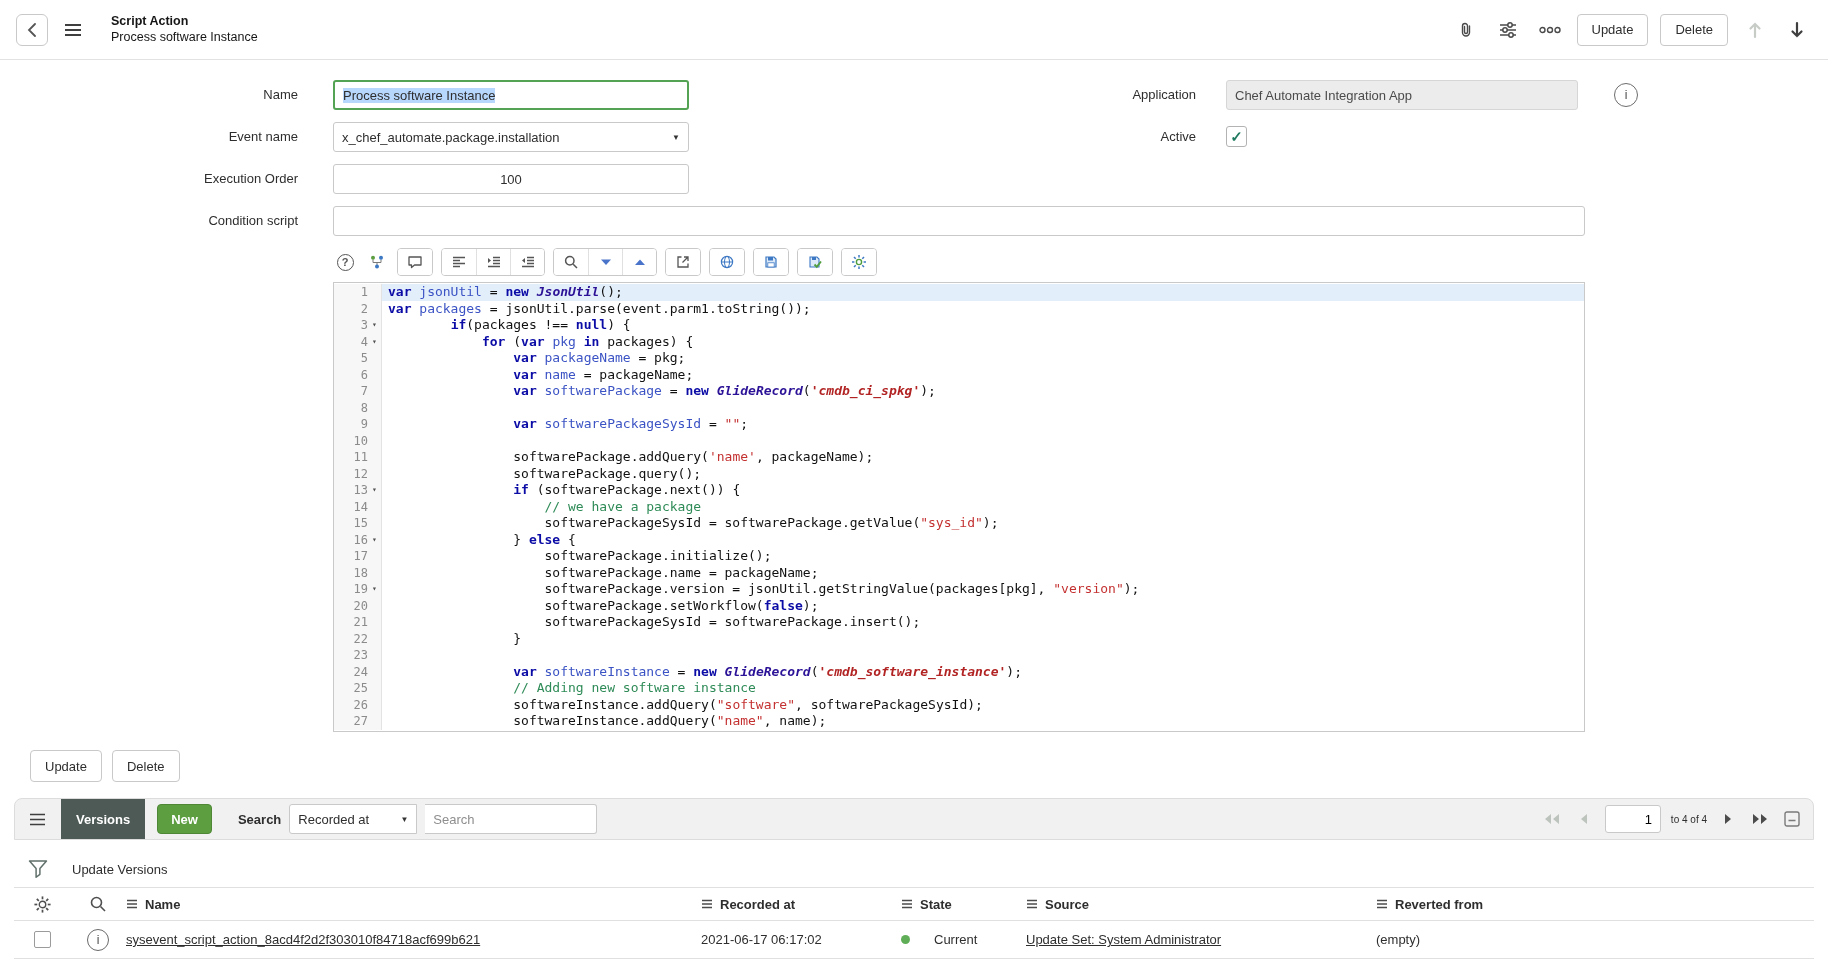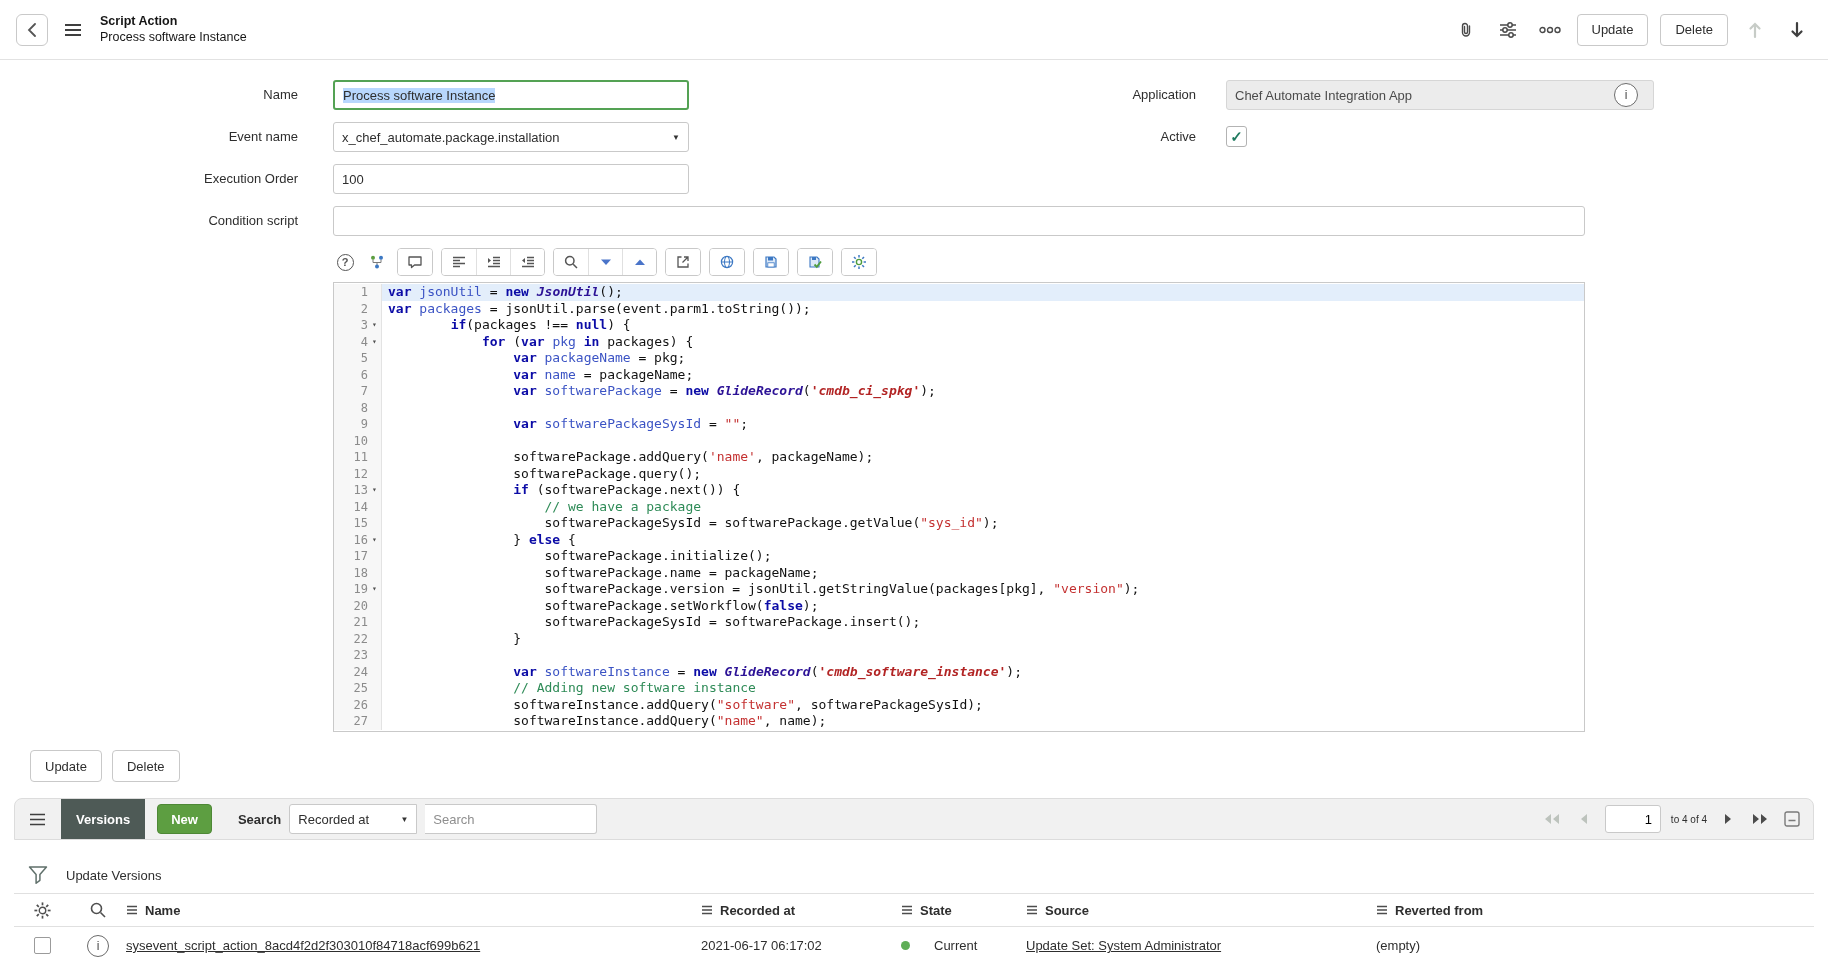--- a/index.html
+++ b/index.html
@@ -4,42 +4,42 @@
 <style>
   *{box-sizing:border-box;margin:0;padding:0}
   html,body{background:#fff}
   body{font-family:"Liberation Sans",sans-serif;color:#2e2e2e}
   .page{width:1828px;height:964px;position:relative;overflow:hidden;background:#fff}
 
   
   .topbar{height:60px;border-bottom:1px solid #e2e2e2;display:flex;align-items:center;padding:0 16px;gap:10px}
   .back-btn{width:32px;height:32px;border:1px solid #c9c9c9;border-radius:6px;background:#fff;display:flex;align-items:center;justify-content:center;cursor:pointer}
   .icon-btn{border:0;background:transparent;width:30px;height:30px;display:flex;align-items:center;justify-content:center;cursor:pointer}
-  .title-block{margin-left:2px;line-height:1.25}
+  .title-block{margin-left:13px;line-height:1.25}
   .title{font-size:12.5px;font-weight:bold;color:#161616}
   .subtitle{font-size:12.5px;color:#161616}
   .topbar-right{margin-left:auto;display:flex;align-items:center;gap:12px}
   .btn{height:32px;padding:0 14px;border:1px solid #c9c9c9;border-radius:4px;background:#fff;font-size:13px;color:#2e2e2e;cursor:pointer;font-family:"Liberation Sans",sans-serif}
 
   
   .form{padding-top:20px;position:relative}
   .frow{position:relative;height:30px;margin-bottom:12px}
   .flabel{position:absolute;left:0;top:0;width:298px;text-align:right;font-size:13px;line-height:30px;color:#2e2e2e}
   .fctl{position:absolute;left:333px;top:0;height:30px;font-size:13px;border:1px solid #c9c9c9;border-radius:3px;background:#fff;display:flex;align-items:center;padding:0 8px}
   .w-std{width:356px}
   .w-wide{width:1252px}
   .name-input{border:2px solid #54a254}
   .sel-text{background:#b8d7fd}
   .right-label{left:1000px;width:196px}
-  .app-field{left:1226px;width:428px;background:#ececec;border-color:#d6d6d6;color:#4b4b4b}
+  .app-field{left:1226px;width:352px;background:#ececec;border-color:#d6d6d6;color:#4b4b4b}
   .info-circle{position:absolute;left:1614px;top:3px;width:24px;height:24px;border:1px solid #6d6d6d;border-radius:50%;display:flex;align-items:center;justify-content:center;font-size:12px;color:#4a4a4a;cursor:pointer;background:#fff}
   .select-ctl{justify-content:space-between;cursor:pointer}
   .caret{font-size:8px;color:#333;margin-left:8px}
   .checkbox{position:absolute;left:1226px;top:4px;width:21px;height:21px;border:1px solid #b3b3b3;border-radius:3px;background:#fff;display:flex;align-items:center;justify-content:center;color:#1f7a5f;font-size:15px;font-weight:bold;cursor:pointer}
-  .num-field{justify-content:flex-start}
+  .num-field{justify-content:center}
 
   
   .script-row{position:relative;height:488px}
   .toolbar{position:absolute;left:333px;top:0;display:flex;align-items:center;gap:8px;height:28px}
   .tgroup{display:flex;border:1px solid #c9c9c9;border-radius:4px;background:#fff;overflow:hidden}
   .tgroup.bare{border:0;background:transparent;border-radius:0}
   .tbtn{width:34px;height:26px;border:0;background:#fff;display:flex;align-items:center;justify-content:center;cursor:pointer;border-left:1px solid #e0e0e0}
   .tgroup .tbtn:first-child{border-left:0}
   .tgroup.bare .tbtn{background:transparent;width:24px}
   .help-circ{width:17px;height:17px;border:1.4px solid #555;border-radius:50%;display:inline-flex;align-items:center;justify-content:center;font-size:11px;font-weight:bold;color:#555}
@@ -67,21 +67,21 @@
   .tab{height:42px;display:flex;align-items:center;padding:0 15px;background:#4e5a56;color:#fff;font-size:13px;font-weight:bold;cursor:pointer}
   .new-btn{height:30px;padding:0 13px;background:#5d9e41;border:1px solid #4e8836;border-radius:4px;color:#fff;font-size:13px;font-weight:bold;cursor:pointer;margin-left:4px}
   .search-lbl{font-size:13px;margin-left:18px;font-weight:bold}
   .col-select{position:static;width:128px;height:30px;font-size:13px;border:1px solid #c9c9c9;border-radius:3px 0 0 3px;background:#fff;display:flex;align-items:center;justify-content:space-between;padding:0 8px;cursor:pointer}
   .list-search{width:172px;height:30px;border:1px solid #c9c9c9;border-left:0;border-radius:0 3px 3px 0;padding:0 8px;font-size:13px;font-family:"Liberation Sans",sans-serif;color:#2e2e2e}
   .list-search::placeholder{color:#8e8e8e}
   .bar-right{margin-left:auto;display:flex;align-items:center;gap:10px}
   .pg-btn{border:0;background:transparent;display:flex;align-items:center;justify-content:center;width:22px;height:24px;cursor:pointer}
   .pg-input{width:56px;height:28px;border:1px solid #c9c9c9;border-radius:3px;text-align:right;padding:0 8px;font-size:13px;font-family:"Liberation Sans",sans-serif}
   .pg-range{font-size:10px;white-space:nowrap}
-  .crumb-row{display:flex;align-items:center;gap:18px;padding:26px 0 9px 14px}
+  .crumb-row{display:flex;align-items:center;gap:24px;padding:20px 0 9px 14px}
   .crumb-link{font-size:13px;color:#2e2e2e;cursor:pointer}
   .grid{display:grid;grid-template-columns:56px 56px 575px 200px 125px 350px 1fr;align-items:center}
   .header-row{height:34px;border-top:1px solid #e0e0e0;border-bottom:1px solid #e0e0e0;font-weight:bold;font-size:13px}
   .hcell{display:flex;align-items:center;gap:7px}
   .icon-cell{display:flex;align-items:center;justify-content:center}
   .data-row{height:38px;border-bottom:1px solid #e0e0e0;font-size:13px}
   .row-check{width:17px;height:17px;border:1px solid #9b9b9b;border-radius:2px;background:#fff;margin:0 auto;cursor:pointer}
   .row-info{width:22px;height:22px;border:1.4px solid #6a6a6a;border-radius:50%;display:flex;align-items:center;justify-content:center;font-size:12px;color:#4a4a4a;margin:0 auto;cursor:pointer;background:#fff}
   .cell-link{color:#2e2e2e;text-decoration:underline;cursor:pointer}
   .state-cell{display:flex;align-items:center;gap:24px}

